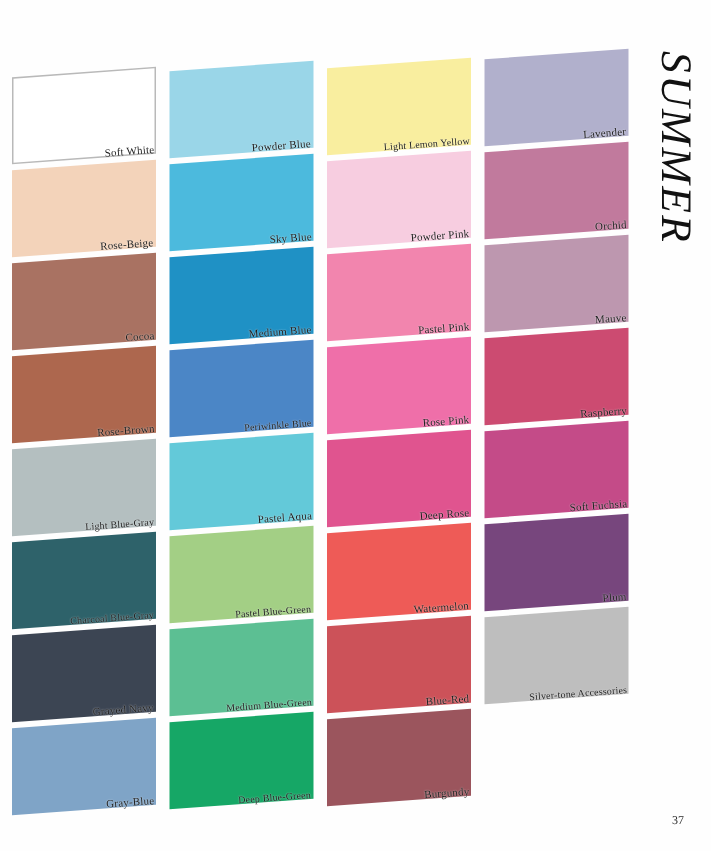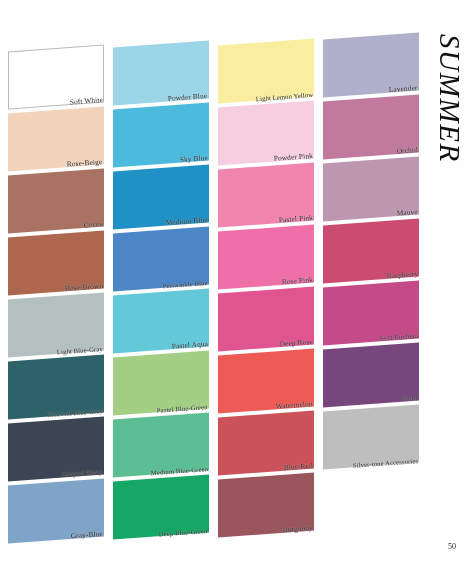--- a/index.html
+++ b/index.html
@@ -257,15 +257,15 @@
         <div class="label wide">Silver-tone Accessories</div>
       </div>
     </div>
 
   </div>
 
   <div id="season-title">
     <span class="text">SUMMER</span>
   </div>
 
-  <div id="page-number">50</div>
+  <div id="page-number">37</div>
 
 </div>
 
 </body></html>

